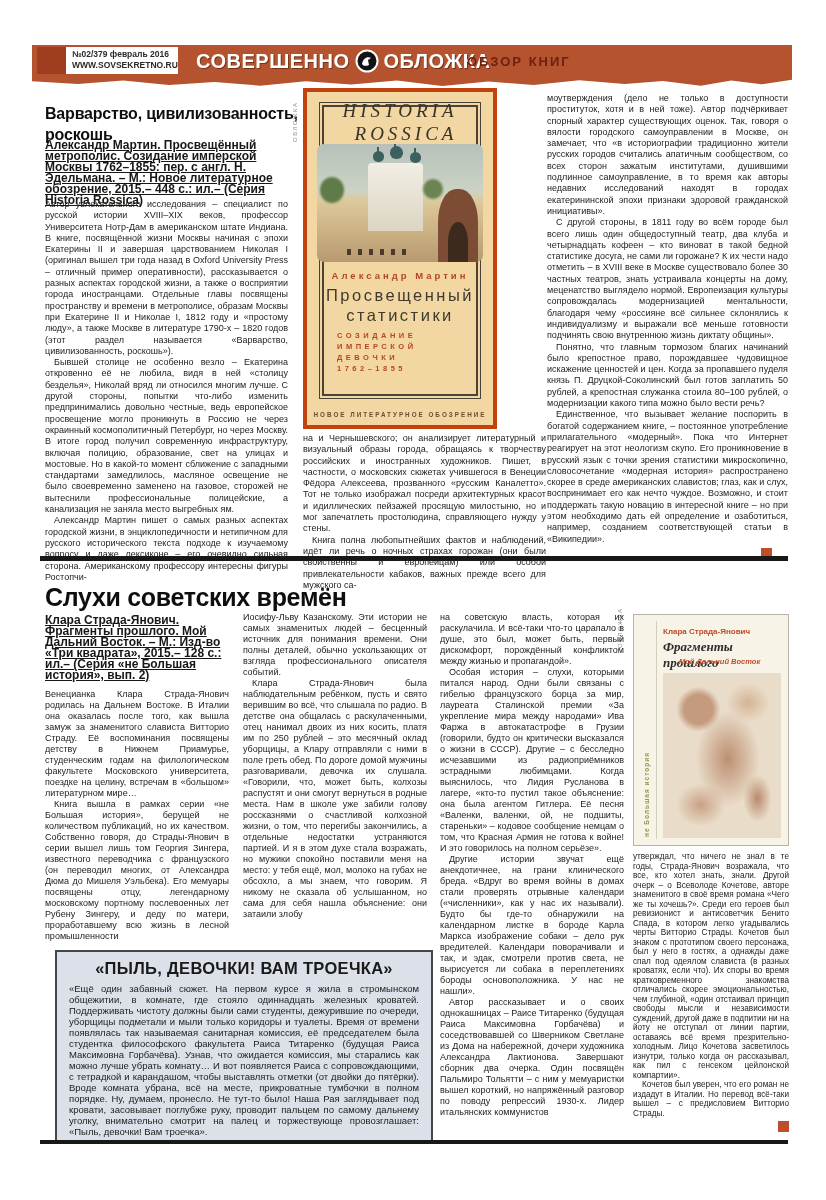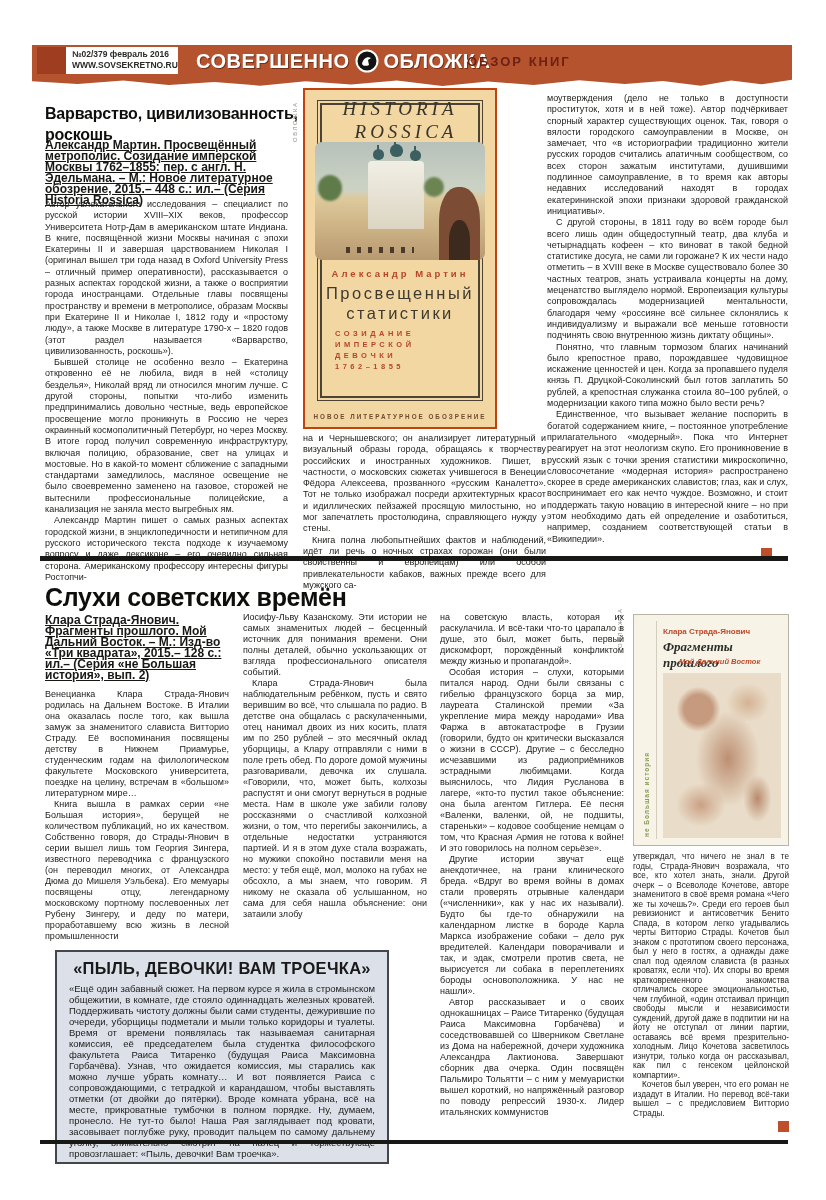--- a/index.html
+++ b/index.html
@@ -29,28 +29,28 @@
   .bib{font-weight:bold;font-size:12px;line-height:11px;color:#171715;margin:0 0 8px 0;text-decoration:underline;}
   .headline1{position:absolute;left:45px;top:92px;width:262px;font-size:16px;line-height:21px;
     font-weight:800;letter-spacing:-0.2px;color:#0e0e0c;}
   .headline2{position:absolute;left:45px;top:566px;font-size:25px;font-weight:800;
     letter-spacing:-0.3px;color:#0e0e0c;white-space:nowrap;}
   .rule{position:absolute;left:40px;width:748px;background:#181816;}
   .endmark{width:11px;height:11px;background:#bf4f2a;margin-top:3px;margin-left:auto;}
   .vcred{position:absolute;writing-mode:vertical-rl;transform:rotate(180deg);
     font-size:6px;letter-spacing:1.5px;color:#8d8d89;white-space:nowrap;}
   
-  .quotebox{position:absolute;left:55px;top:950px;width:334px;box-sizing:border-box;
+  .quotebox{position:absolute;left:55px;top:950px;width:378px;box-sizing:border-box;
     background:#dce1e9;border:2px solid #43464a;padding:7px 12px 3px 12px;}
   .quotebox h3{margin:0 0 5px 0;text-align:center;font-size:16.5px;font-weight:800;
     letter-spacing:0.3px;color:#191919;}
   .quotebox .para{font-size:9.5px;line-height:11px;}
   
   .cover1{position:absolute;left:303px;top:88px;width:194px;height:341px;background:#f2d7a2;
-    border:2px solid #c2410c;box-sizing:border-box;}
+    border:4px solid #c2410c;box-sizing:border-box;}
   .c1-frame{position:absolute;left:12px;top:10px;right:12px;bottom:26px;border:1px solid #4a4336;}
   .c1-frame:before{content:"";position:absolute;inset:2px;border:2px solid #4a4336;}
   .c1-series{position:absolute;left:0;right:0;top:7px;text-align:center;
     font-family:"Liberation Serif",serif;font-style:italic;font-size:19px;line-height:23px;
     letter-spacing:4px;color:#38342a;}
   .c1-series .l2{padding-left:12px;}
   .c1-paint{position:absolute;left:10px;right:10px;top:52px;height:118px;border-radius:7px;
     overflow:hidden;background:linear-gradient(180deg,#b7c1ba 0%,#ccd3c5 40%,#ddc99c 48%,#cdb386 72%,#b89a70 100%);}
   .c1-church{position:absolute;left:31%;top:16%;width:33%;height:58%;
     background:linear-gradient(180deg,#f1eee4,#dcd5c2);border-radius:4px 4px 0 0;}

